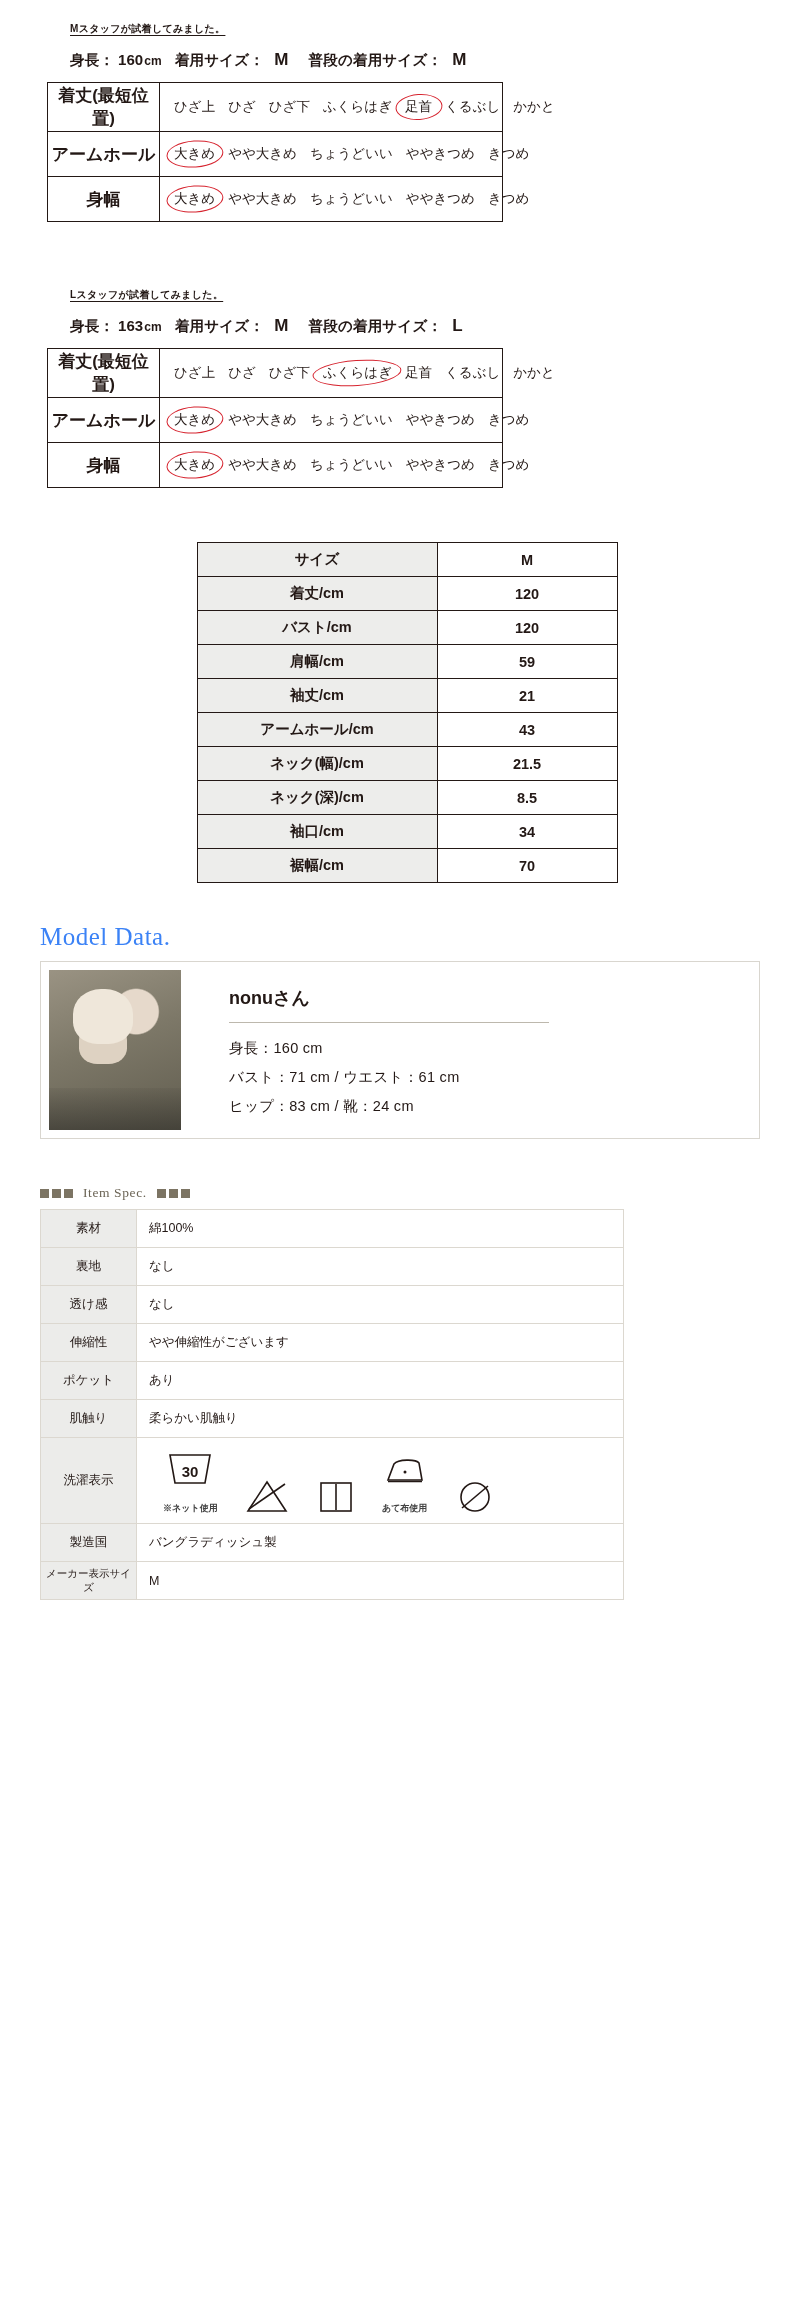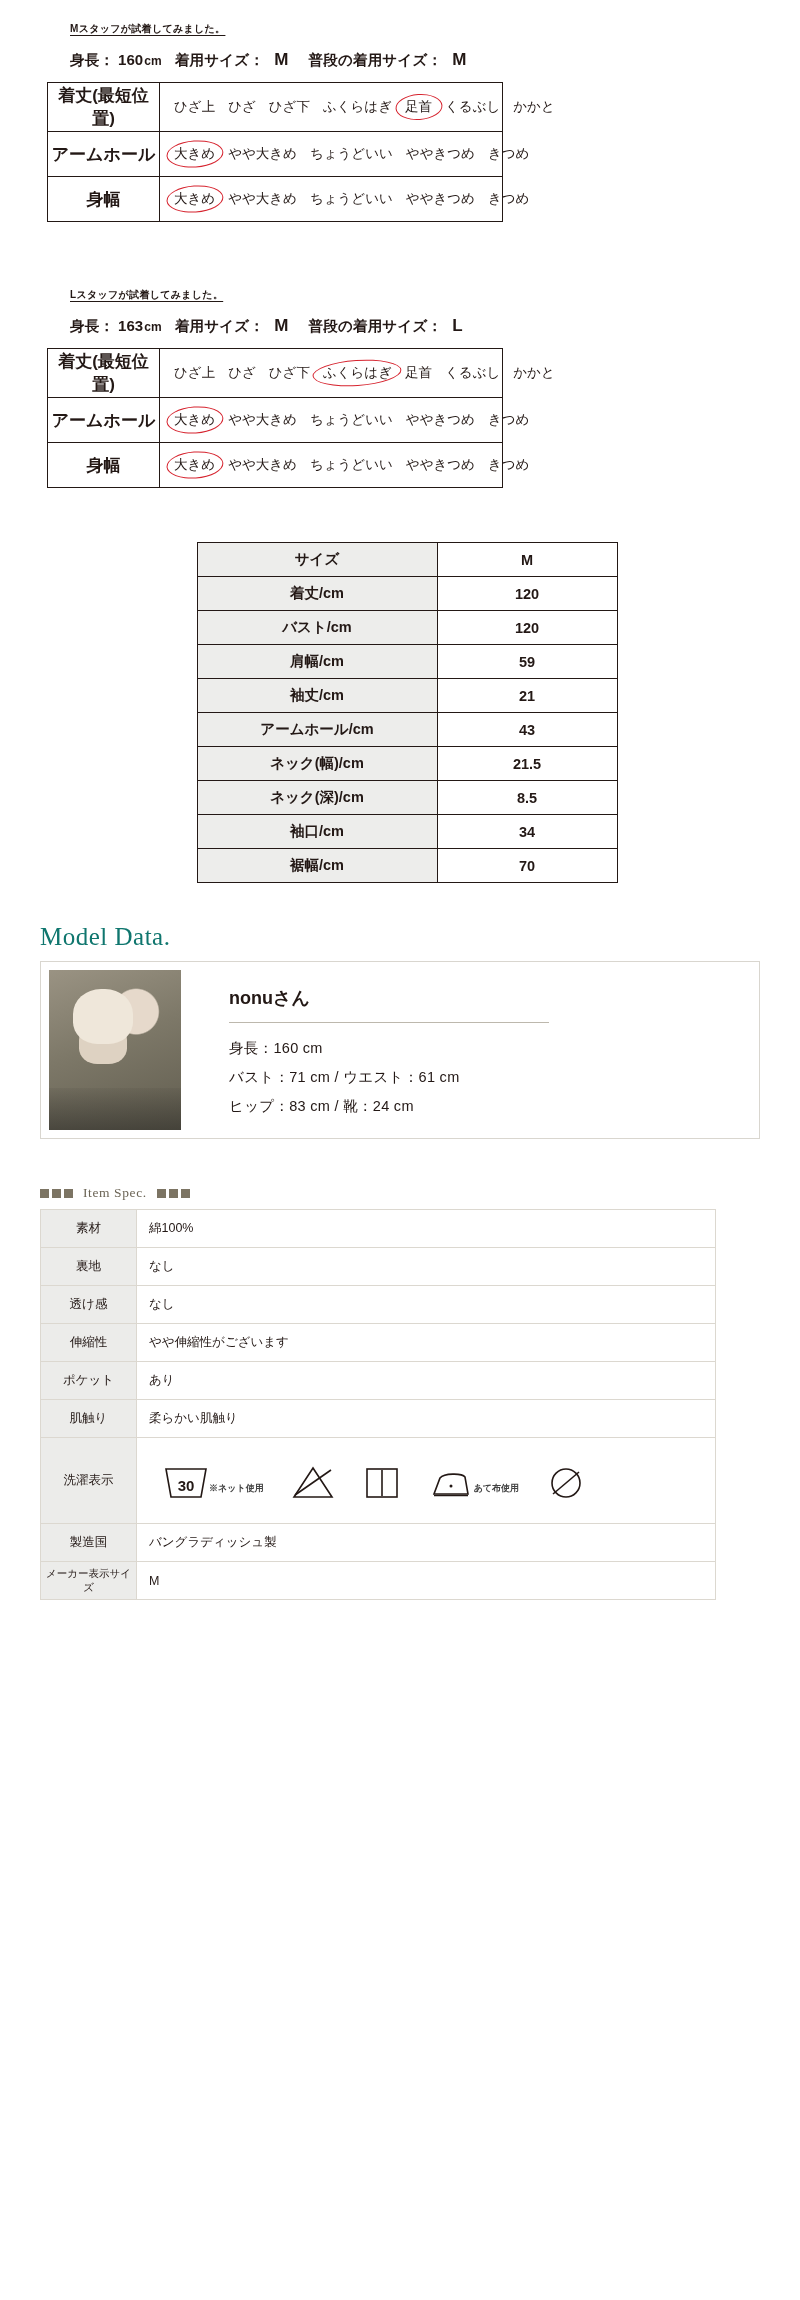--- a/index.html
+++ b/index.html
@@ -89,21 +89,21 @@
     font-weight:bold;
   }
   table.size th.r, table.size td.r { width:240px; background:#ededeb; }
   table.size th.c, table.size td.c { width:180px; background:#ffffff; }
 
   
   .model-head {
     font-family:"Liberation Serif", serif;
     font-size:25px;
     margin:0 0 10px 40px;
-    color:#0f766e;
+    color:#3b82f6;
     letter-spacing:0.5px;
   }
   .model-box {
     margin:0 40px;
     border:1px solid #d9d6cf;
     display:flex;
     background:#fff;
     height:178px;
   }
   .model-photo {
@@ -144,40 +144,40 @@
     font-family:"Liberation Serif", serif;
     font-size:13.5px;
     color:#6b6455;
     letter-spacing:0.6px;
   }
   .sq3 { display:inline-flex; gap:3px; }
   .sq3 i { width:9px; height:9px; background:#7c7463; display:block; }
   table.spec {
     border-collapse:collapse;
     margin:0 40px;
-    width:676px;
+    width:584px;
     table-layout:fixed;
   }
   table.spec td {
     border:1px solid #dcd8d0;
     font-size:12.5px;
     vertical-align:middle;
     height:38px;
   }
   table.spec td.k {
     width:96px;
     background:#ececea;
     text-align:center;
     font-size:12.5px;
   }
   table.spec td.v { padding-left:12px; }
   table.spec tr.wash td { height:86px; }
 
   .wash-row { display:flex; align-items:flex-end; gap:26px; padding-left:14px; }
-  .wash-item { display:flex; flex-direction:row; align-items:center; }
+  .wash-item { display:flex; flex-direction:column; align-items:center; }
   .wash-cap { font-size:9px; color:#444; margin-top:15px; letter-spacing:0;font-weight:bold; }
   svg.wico { display:block; }
 </style>
 </head>
 <body>
 
 <div class="page">
 
   <div style="height:22px"></div>
   <div class="staff-block">

